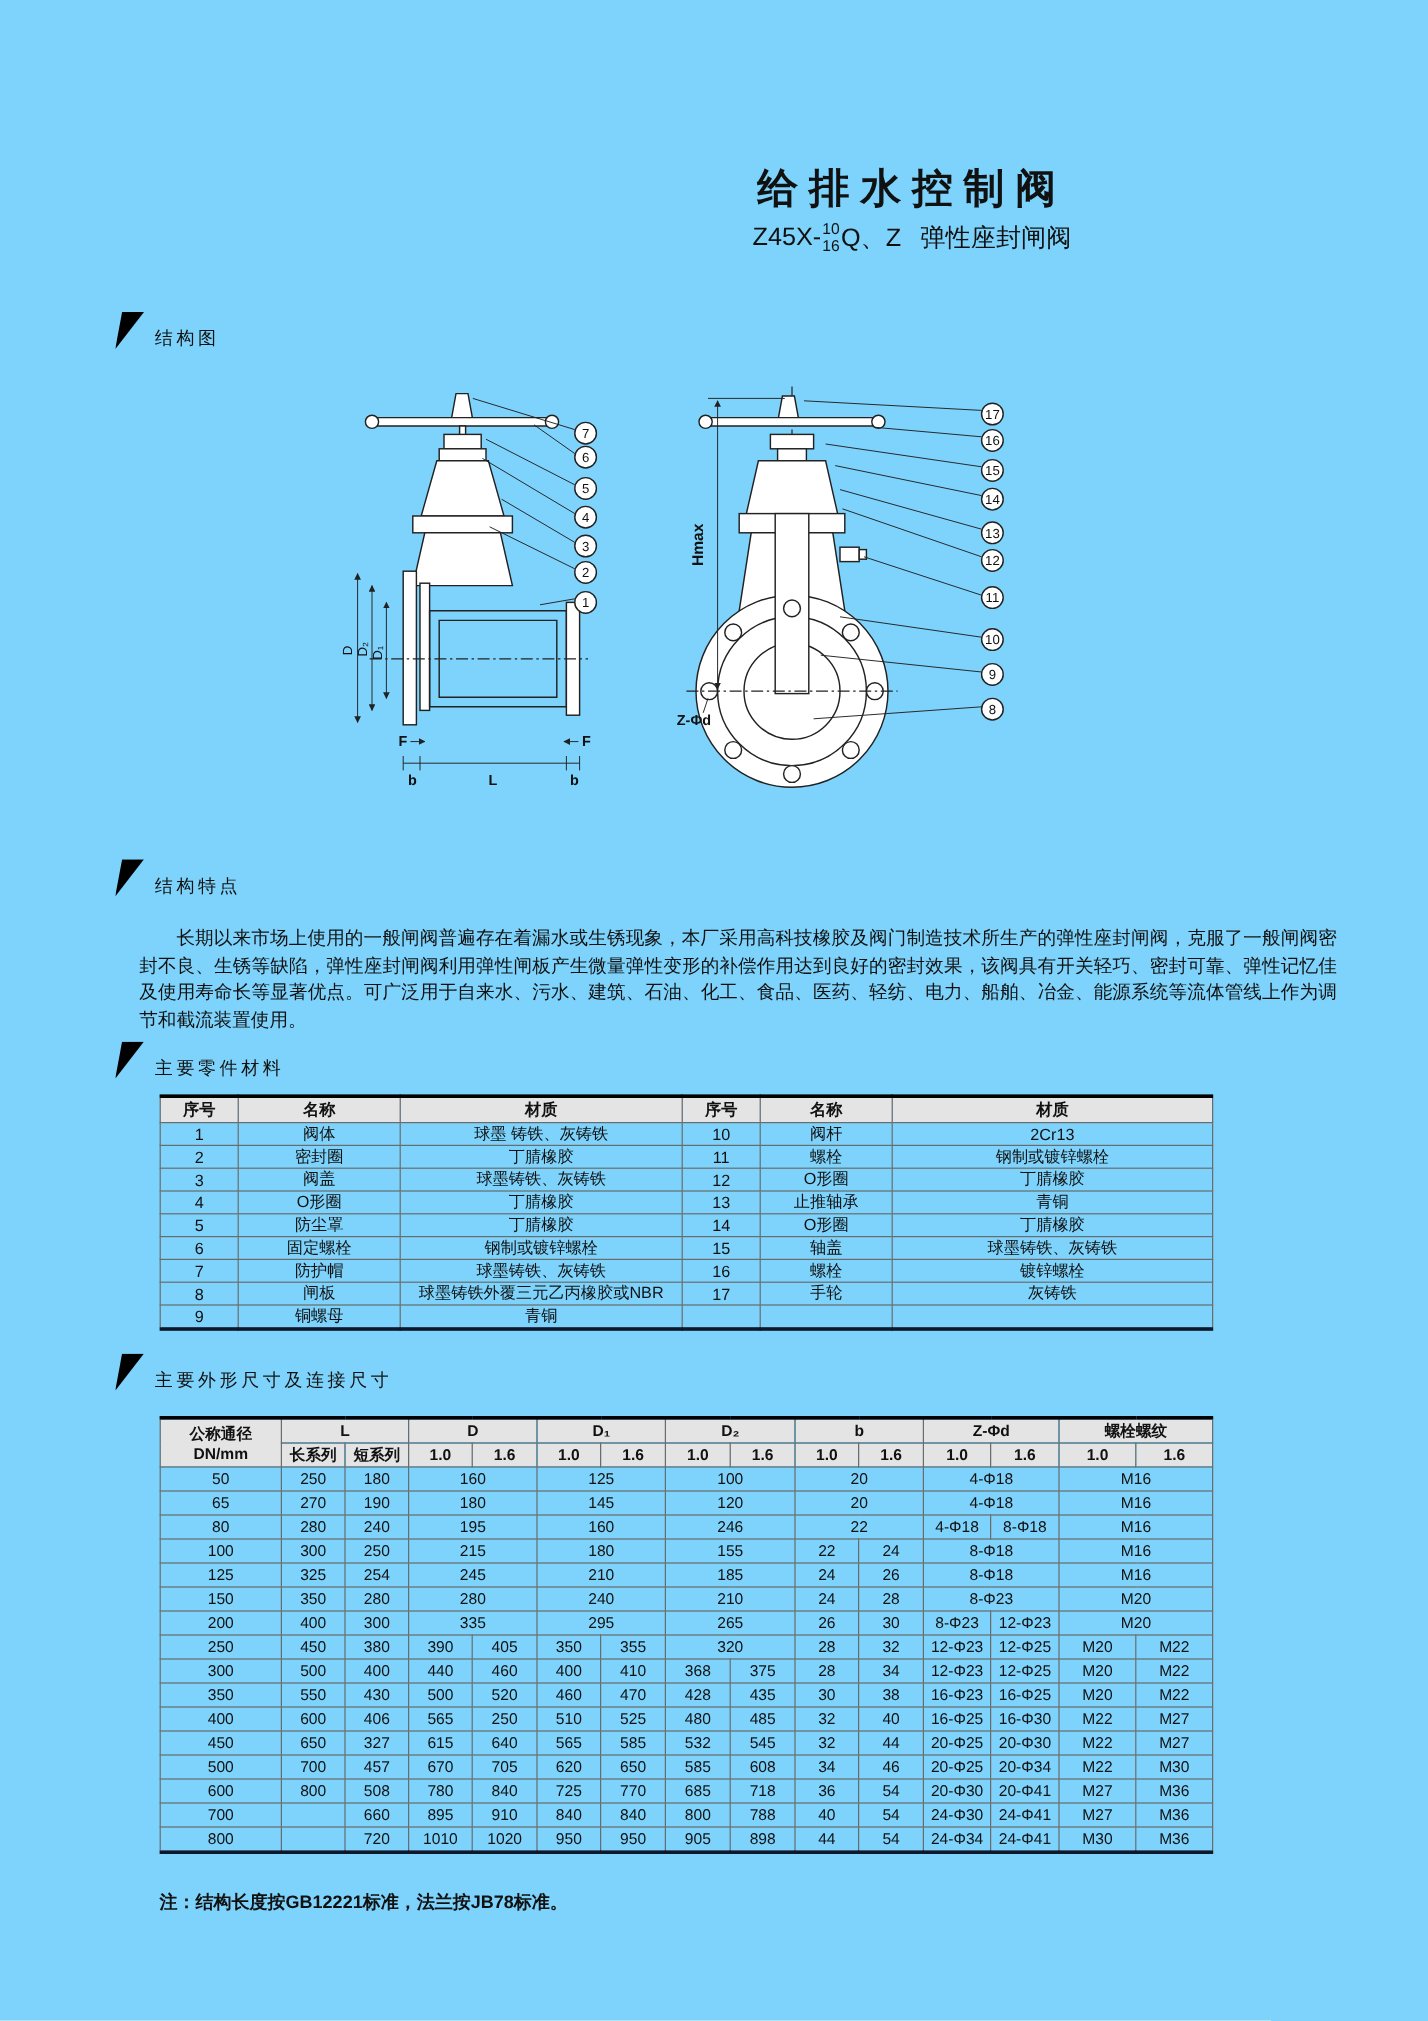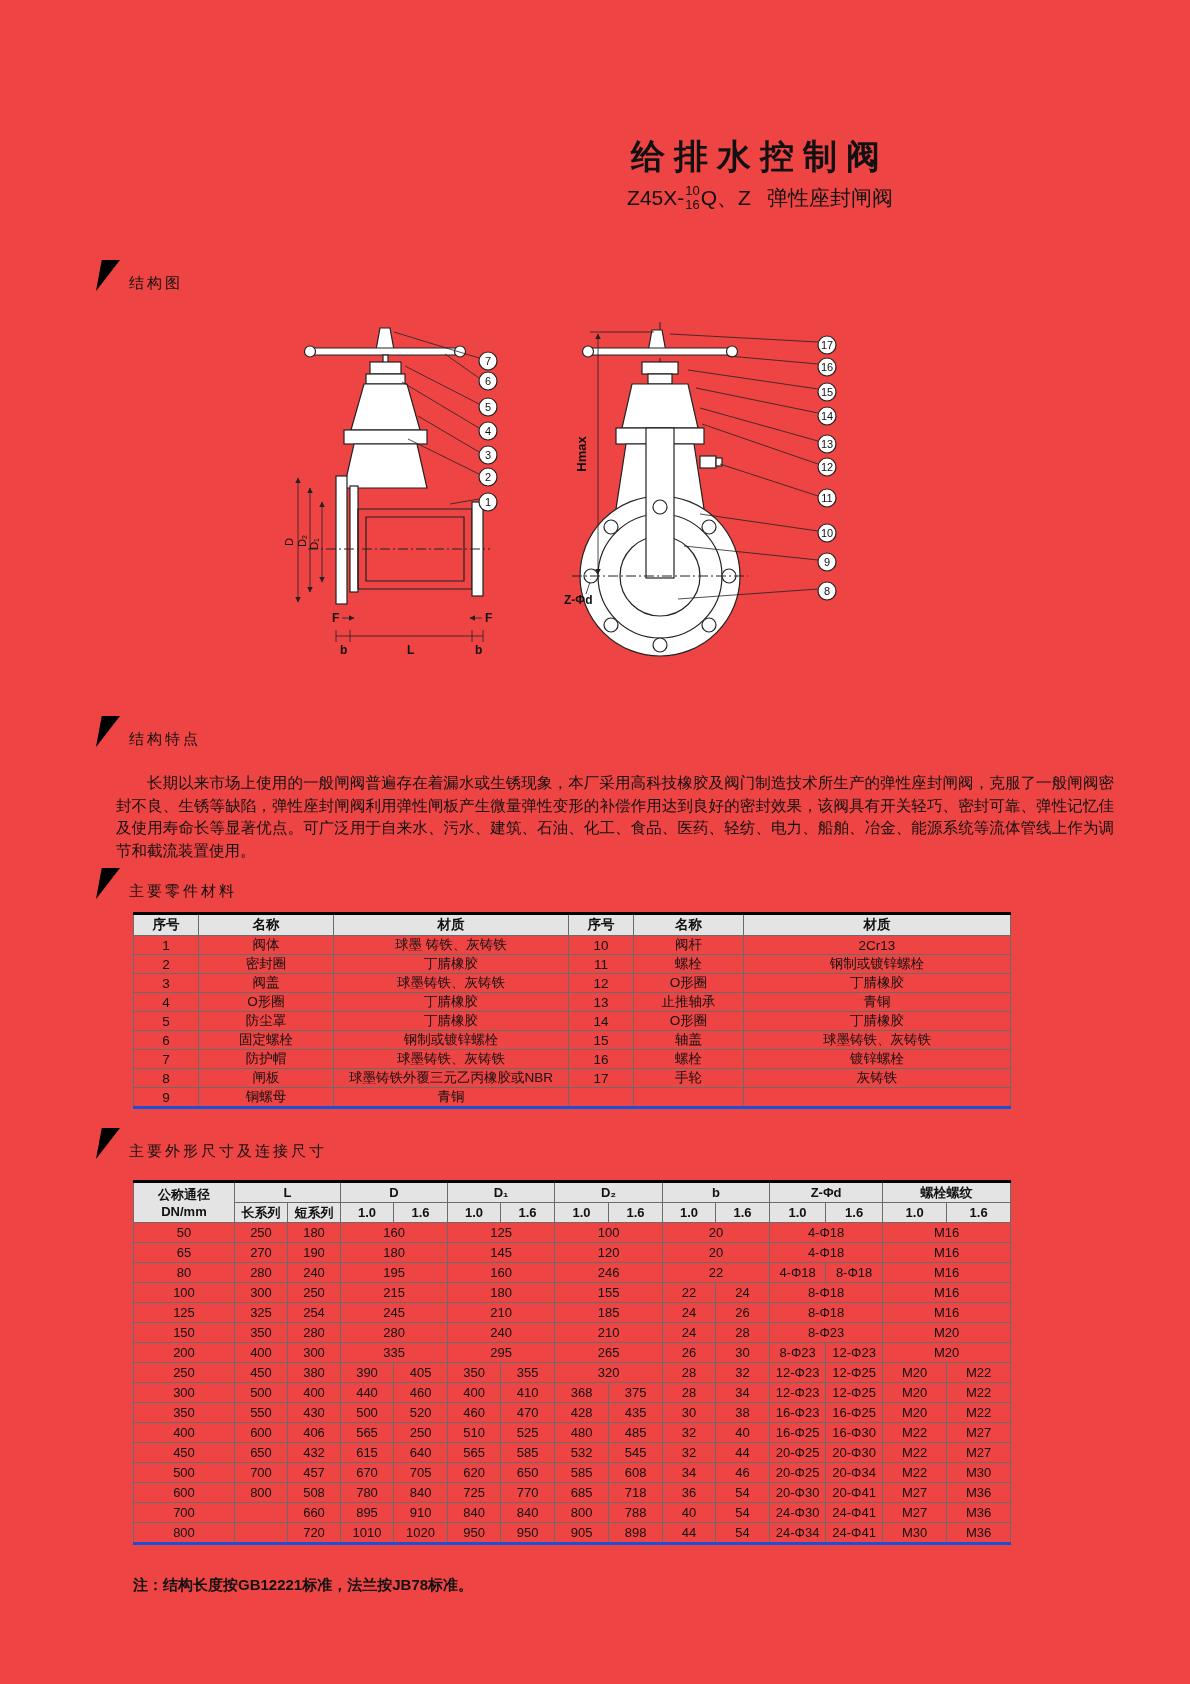--- a/index.html
+++ b/index.html
@@ -1,31 +1,31 @@
 <!DOCTYPE html>
 <html><head>
 <meta charset="utf-8">
 <style>
   html,body{margin:0;padding:0;background:#fff;}
-  .page{position:relative;width:1190px;height:1684px;background:#ef4444;overflow:hidden;
+  .page{position:relative;width:1190px;height:1684px;background:#7dd3fc;overflow:hidden;
         font-family:"Liberation Sans",sans-serif;color:#111;}
   .title{position:absolute;top:134px;left:560px;width:400px;text-align:center;
          font-family:"Liberation Serif",serif;font-weight:bold;font-size:34px;letter-spacing:9px;}
   .subtitle{position:absolute;top:184px;left:540px;width:440px;display:flex;justify-content:center;
             align-items:center;font-weight:normal;font-size:21px;}
   .subtitle .frac{display:inline-flex;flex-direction:column;font-size:13px;line-height:1.05;
                   text-align:center;margin:0 1px;}
   .subtitle .name{margin-left:16px;}
   .sec{position:absolute;left:96px;display:flex;align-items:flex-end;gap:9px;}
   .sec .marker{width:24px;height:31px;background:#000;clip-path:polygon(24% 0,100% 0,0 100%);}
   .sec h2{margin:0;font-family:"Liberation Serif",serif;font-weight:normal;font-size:15px;letter-spacing:3px;line-height:1.1;}
   .features{position:absolute;top:756px;left:100px;width:998px;margin:16px;font-size:15.5px;
             line-height:22.5px;text-align:justify;text-indent:2em;}
   .tbl{position:absolute;left:133px;width:877px;border-collapse:collapse;table-layout:fixed;
-       text-align:center;border-top:3px solid #000;border-bottom:3px solid #1d4ed8;}
+       text-align:center;border-top:3px solid #000;border-bottom:3px solid #0f172a;}
   .tbl th,.tbl td{border:1px solid #6b6b6b;padding:0 2px;overflow:hidden;white-space:pre-line;}
   .tbl th{background:#e4e4e4;font-weight:bold;}
   #materials{top:912px;font-size:13.5px;}
   #materials th{height:20px;}
   #materials td{height:17px;}
   #dims{top:1180px;font-size:13px;}
   #dims th{height:19px;margin-top:36px;}
   #dims td{height:19px;}
   .note{position:absolute;top:1576px;left:133px;font-weight:bold;font-size:15px;}
   .diagram{position:absolute;top:304px;left:280px;}
@@ -509,21 +509,21 @@
           <td>32</td>
           <td>40</td>
           <td>16-Φ25</td>
           <td>16-Φ30</td>
           <td>M22</td>
           <td>M27</td>
         </tr>
         <tr>
           <td>450</td>
           <td>650</td>
-          <td>432</td>
+          <td>327</td>
           <td>615</td>
           <td>640</td>
           <td>565</td>
           <td>585</td>
           <td>532</td>
           <td>545</td>
           <td>32</td>
           <td>44</td>
           <td>20-Φ25</td>
           <td>20-Φ30</td>

